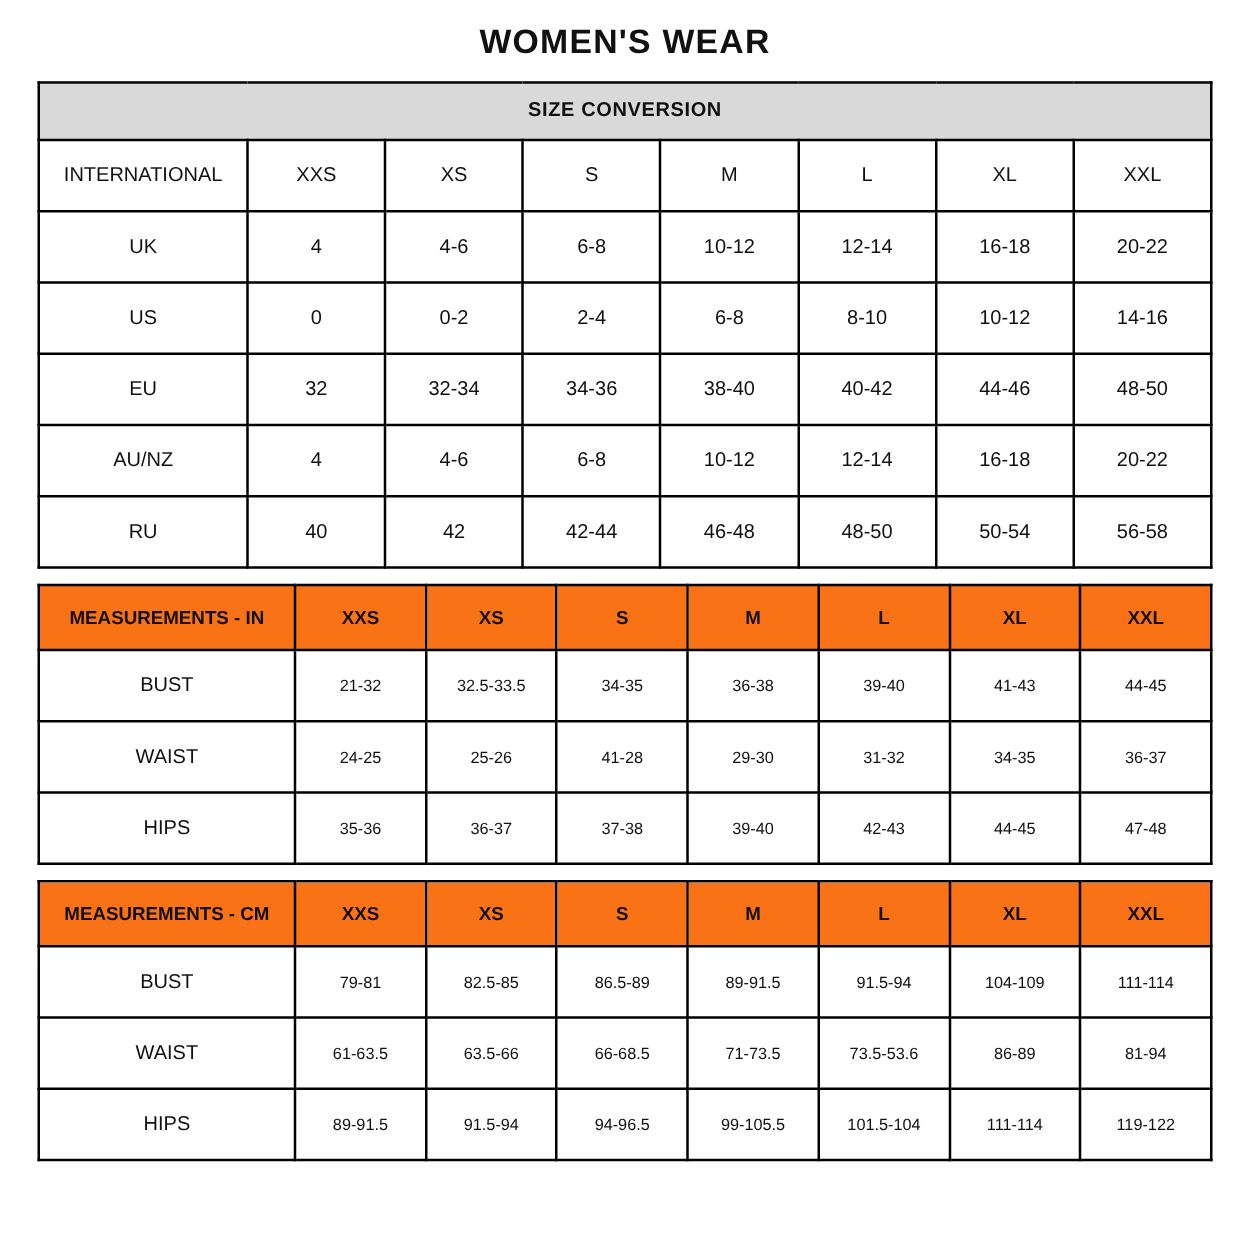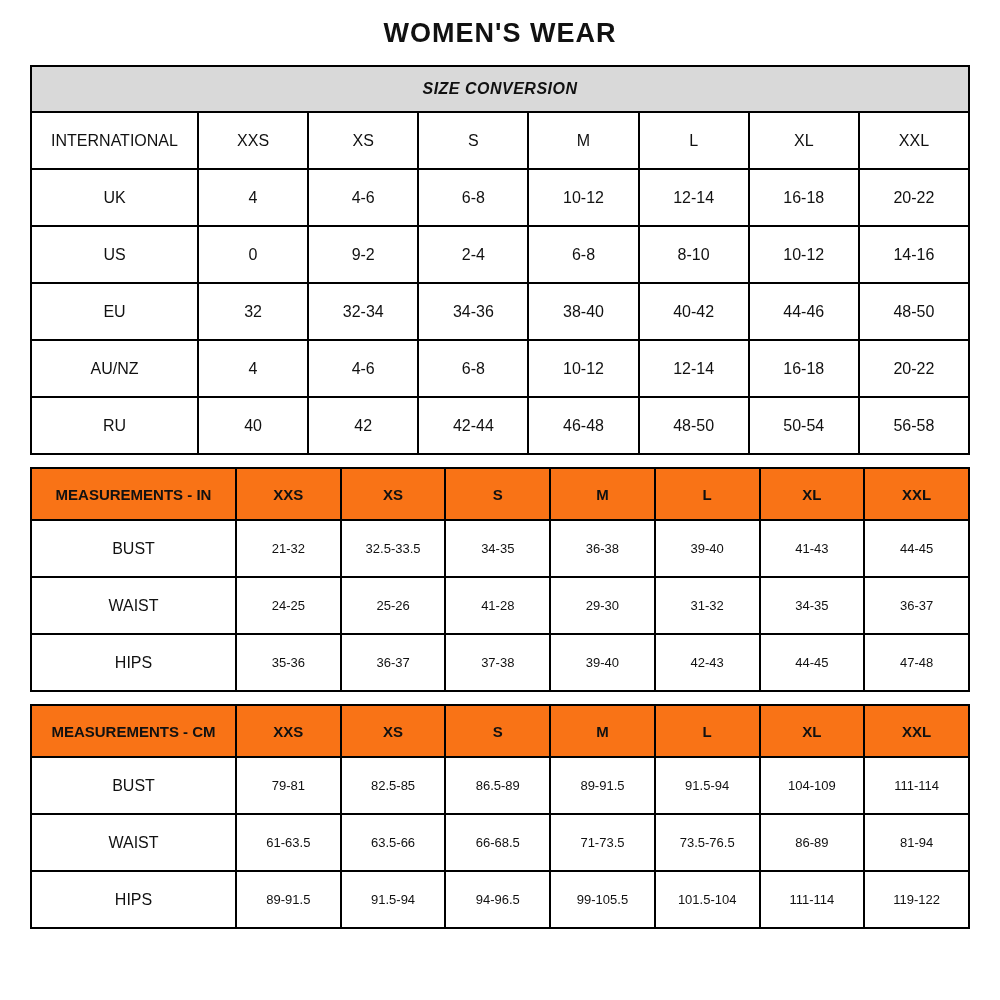--- a/index.html
+++ b/index.html
@@ -28,21 +28,20 @@
     padding:0 2px;
     overflow:hidden;
   }
   
   .t1 .band {
     background:#d9d9d9;
     font-weight:bold;
     font-size:16px;
     letter-spacing:0.5px;
     height:44px;
-    font-style:italic;
   }
   .t1 td { height:55px; font-size:16px; font-weight:normal; }
   
   .tm { margin-top:12px; }
   .tm th {
     background:#f97316;
     font-weight:bold;
     font-size:15px;
     height:50px;
   }
@@ -87,21 +86,21 @@
       <td>4-6</td>
       <td>6-8</td>
       <td>10-12</td>
       <td>12-14</td>
       <td>16-18</td>
       <td>20-22</td>
     </tr>
     <tr>
       <td>US</td>
       <td>0</td>
-      <td>9-2</td>
+      <td>0-2</td>
       <td>2-4</td>
       <td>6-8</td>
       <td>8-10</td>
       <td>10-12</td>
       <td>14-16</td>
     </tr>
     <tr>
       <td>EU</td>
       <td>32</td>
       <td>32-34</td>
@@ -220,21 +219,21 @@
       <td>91.5-94</td>
       <td>104-109</td>
       <td>111-114</td>
     </tr>
     <tr>
       <td class="rowlabel">WAIST</td>
       <td>61-63.5</td>
       <td>63.5-66</td>
       <td>66-68.5</td>
       <td>71-73.5</td>
-      <td>73.5-76.5</td>
+      <td>73.5-53.6</td>
       <td>86-89</td>
       <td>81-94</td>
     </tr>
     <tr>
       <td class="rowlabel">HIPS</td>
       <td>89-91.5</td>
       <td>91.5-94</td>
       <td>94-96.5</td>
       <td>99-105.5</td>
       <td>101.5-104</td>

